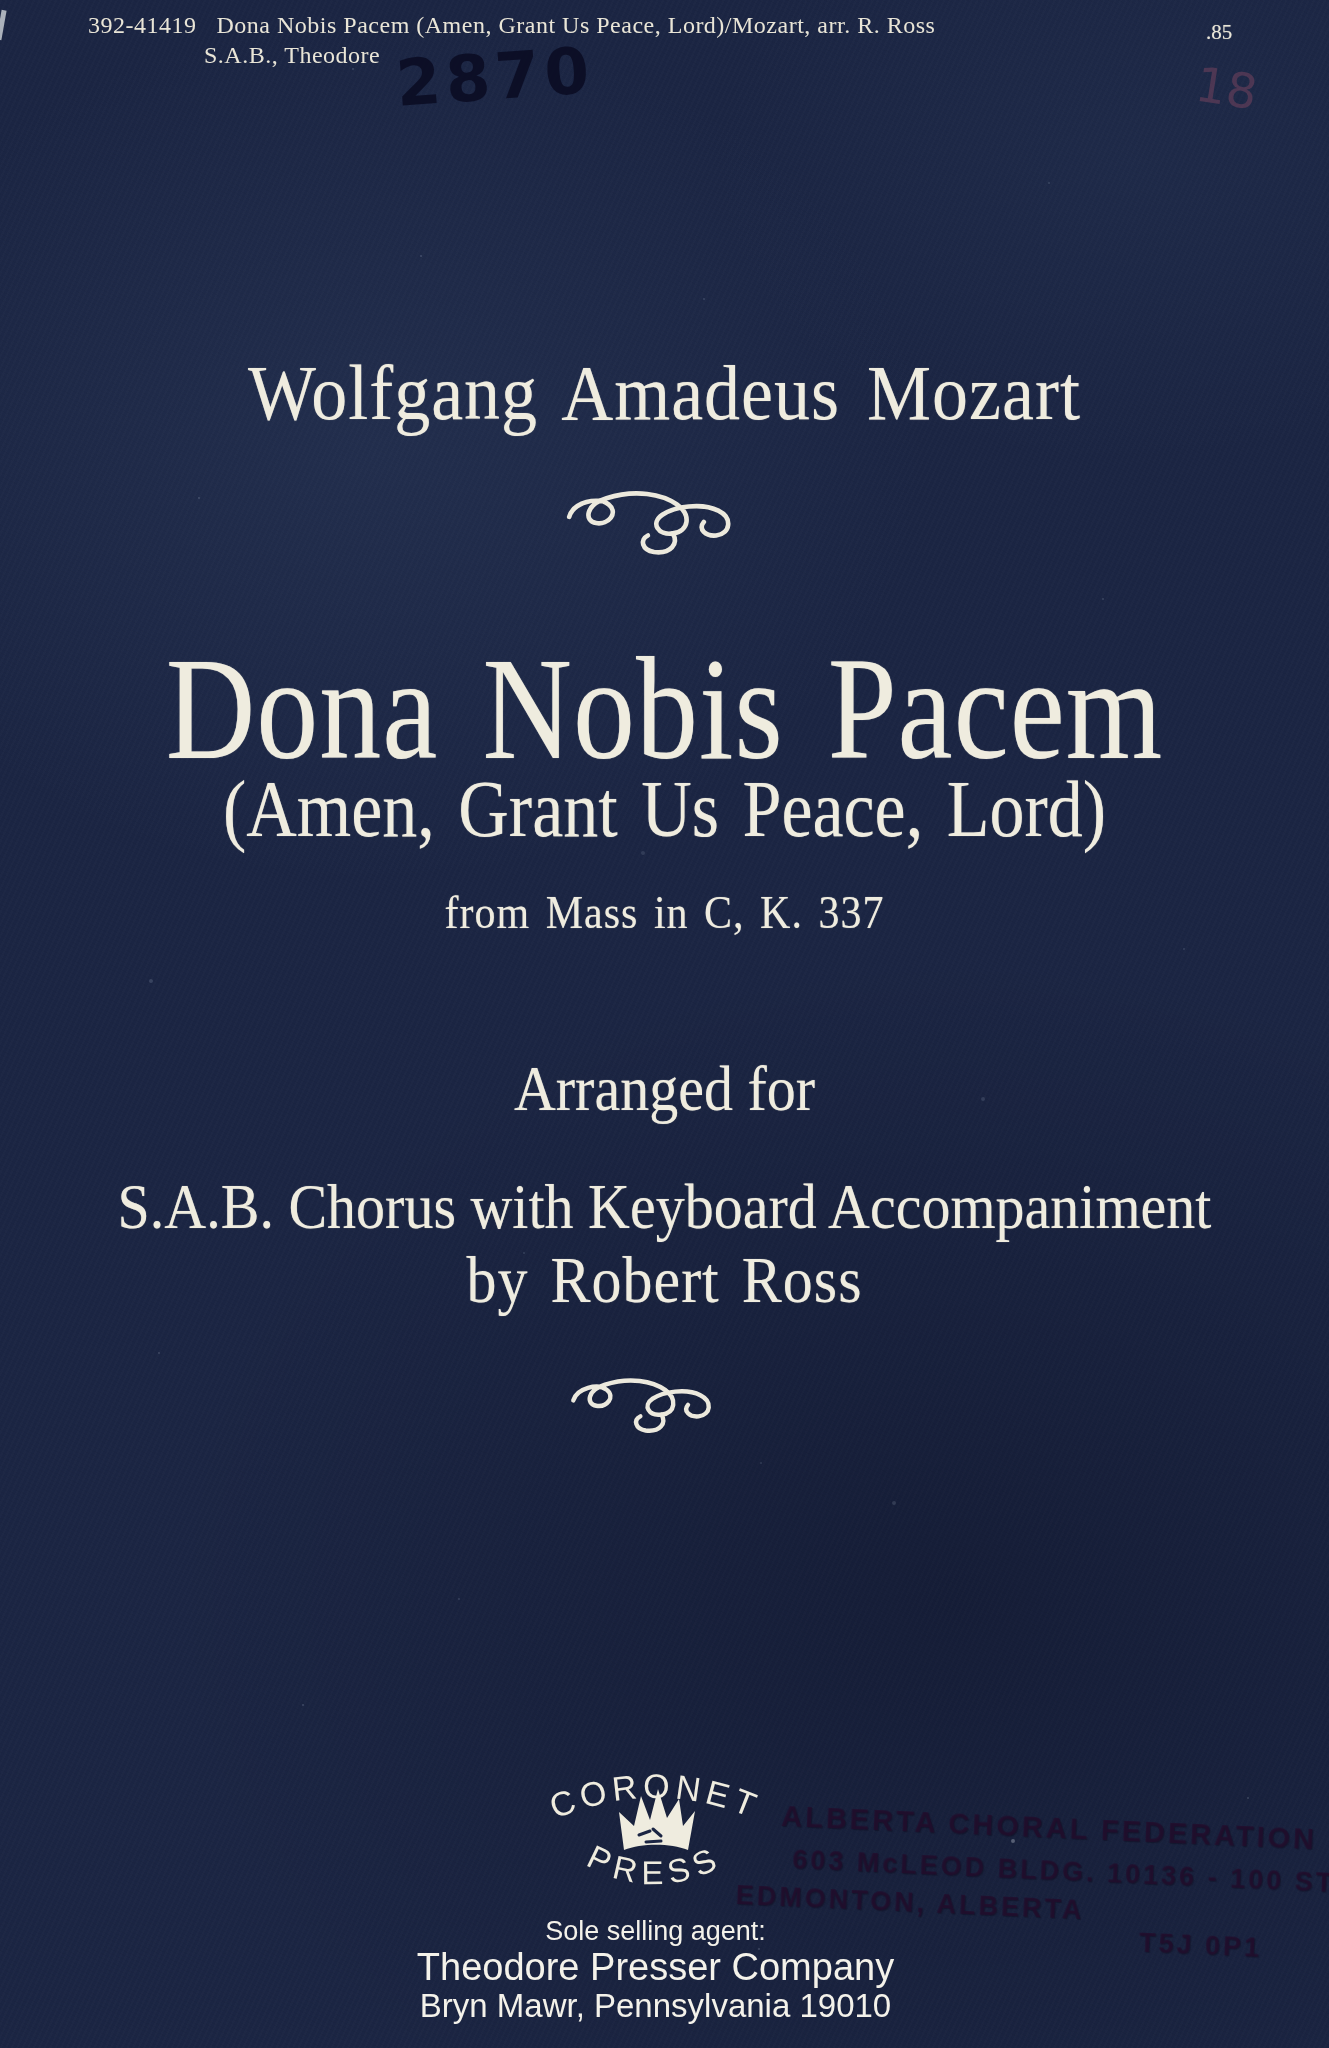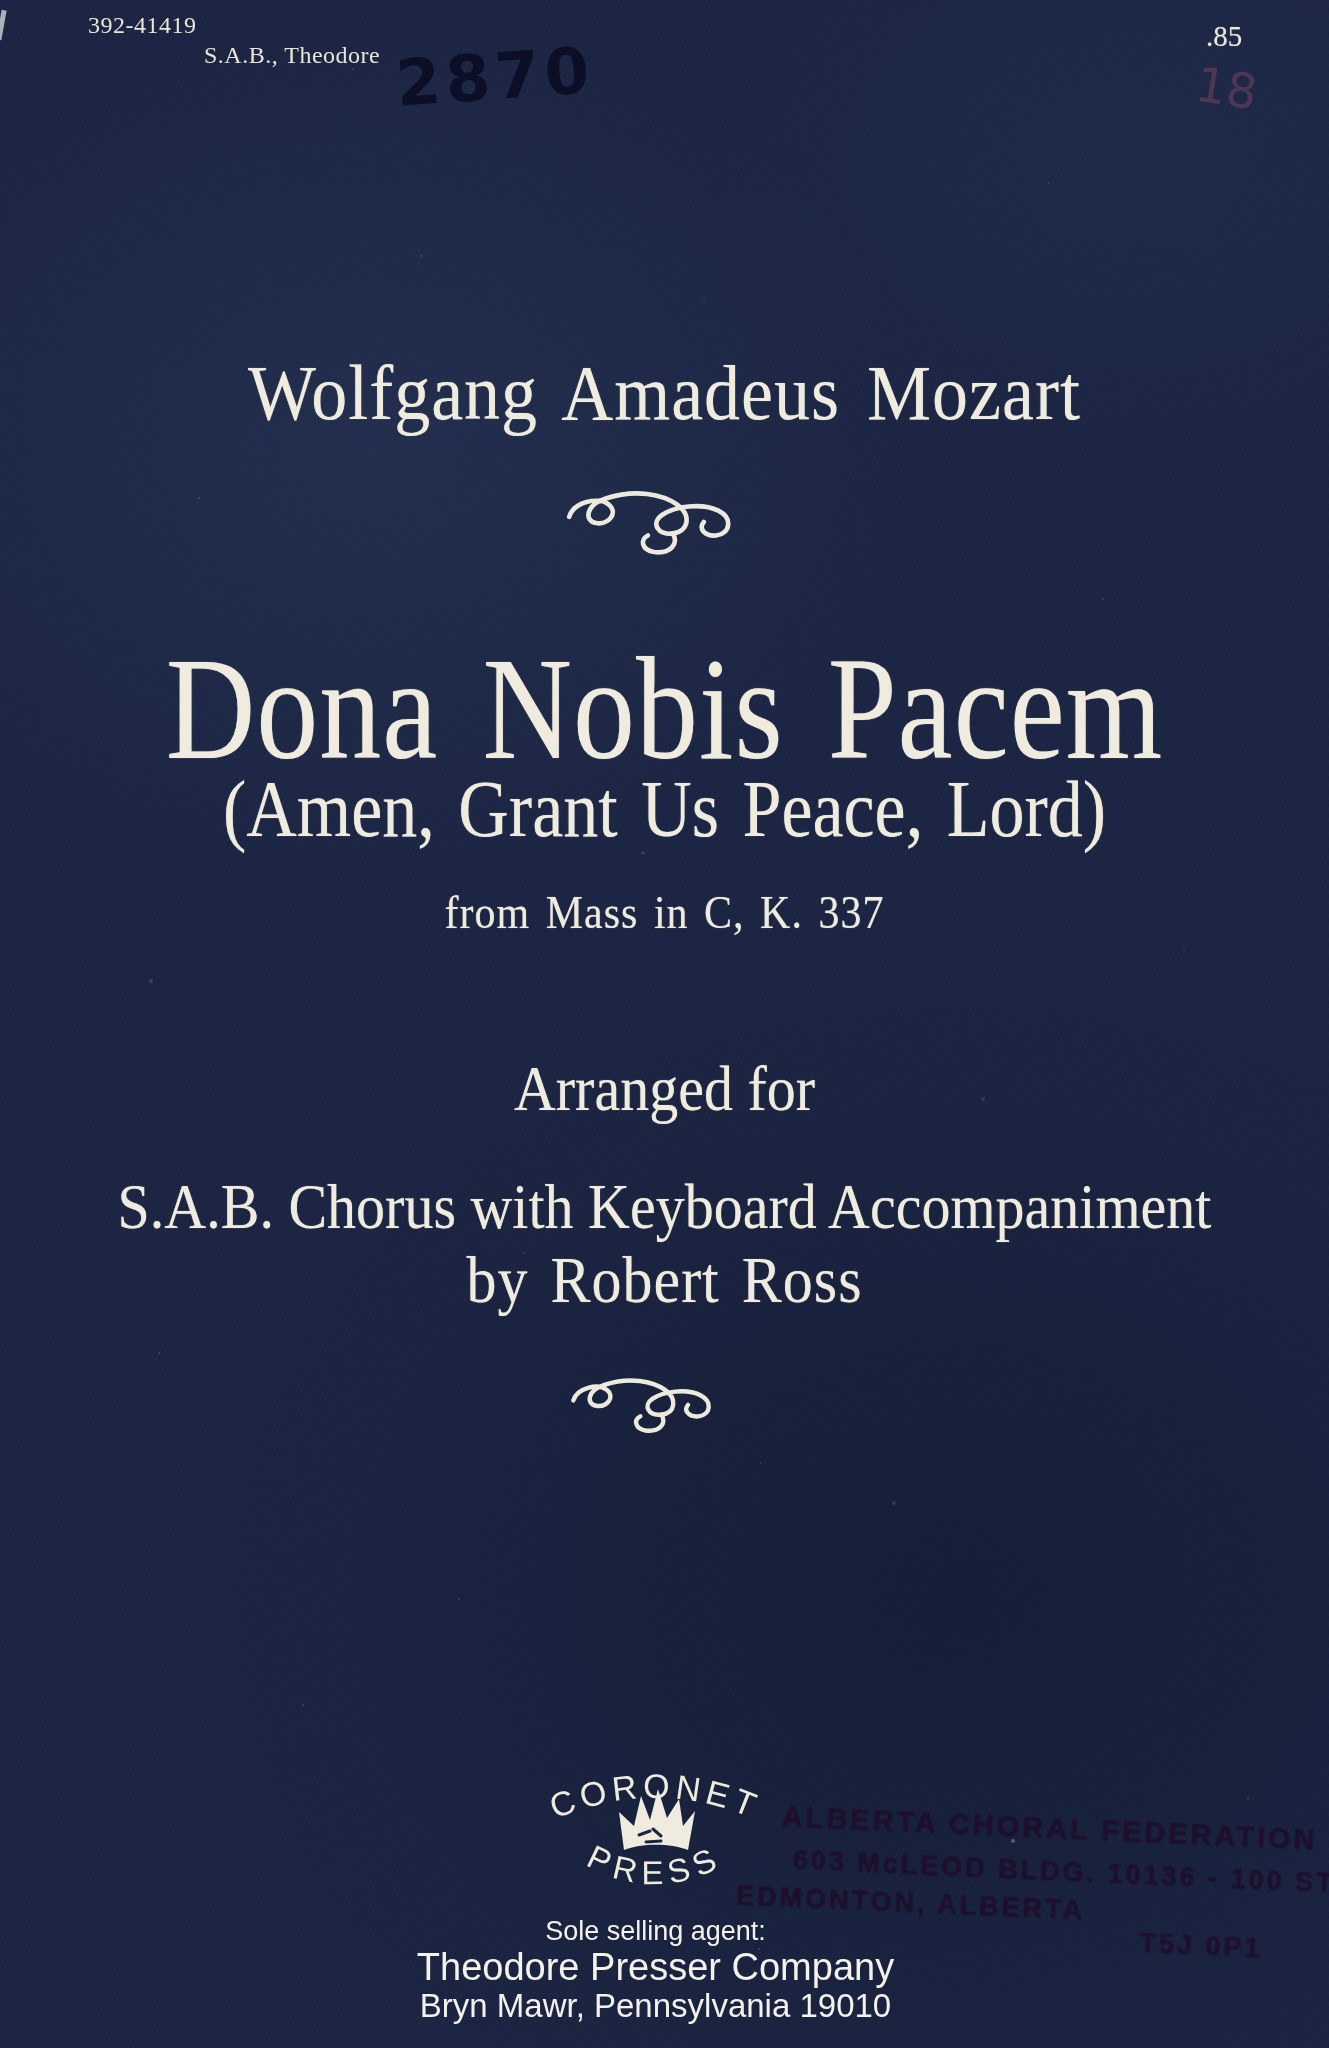--- a/index.html
+++ b/index.html
@@ -50,21 +50,21 @@
   
   #header-line1{
     position:absolute;top:12px;left:88px;
     display:flex;gap:20px;
     font-size:24px;letter-spacing:.5px;color:#e9e5d7;white-space:nowrap;
   }
   #header-line2{
     position:absolute;top:42px;left:204px;
     font-size:24px;letter-spacing:.5px;color:#e9e5d7;white-space:nowrap;
   }
-  #price{position:absolute;top:20px;left:1206px;font-size:29px;color:#e9e5d7;}
+  #price{position:absolute;top:20px;left:1206px;font-size:21px;color:#e9e5d7;}
   
   #hand-number{
     position:absolute;top:40px;left:396px;
     font-family:"DejaVu Sans", sans-serif;font-weight:700;
     font-size:64px;letter-spacing:5px;color:#0b0d24;
     transform:rotate(-4deg);opacity:.92;white-space:nowrap;
   }
   #hand-price-note{
     position:absolute;top:60px;left:1196px;
     font-family:"DejaVu Sans", sans-serif;
@@ -122,20 +122,21 @@
 </head>
 <body>
 
 <div id="page">
   <div id="texture"></div>
   <div id="speckles"></div>
   <div id="edge-artifact"></div>
 
   <div id="header-line1">
     <span>392-41419</span>
+    <span>Dona Nobis Pacem (Amen, Grant Us Peace, Lord)/Mozart, arr. R. Ross</span>
   </div>
   <div id="header-line2">S.A.B., Theodore</div>
   <div id="price" class="ink">.85</div>
 
   <div id="hand-number">2870</div>
   <div id="hand-price-note">18</div>
 
   <div id="composer" class="center-line ink">Wolfgang Amadeus Mozart</div>
 
   <svg id="flourish1" viewBox="0 0 170 72">

